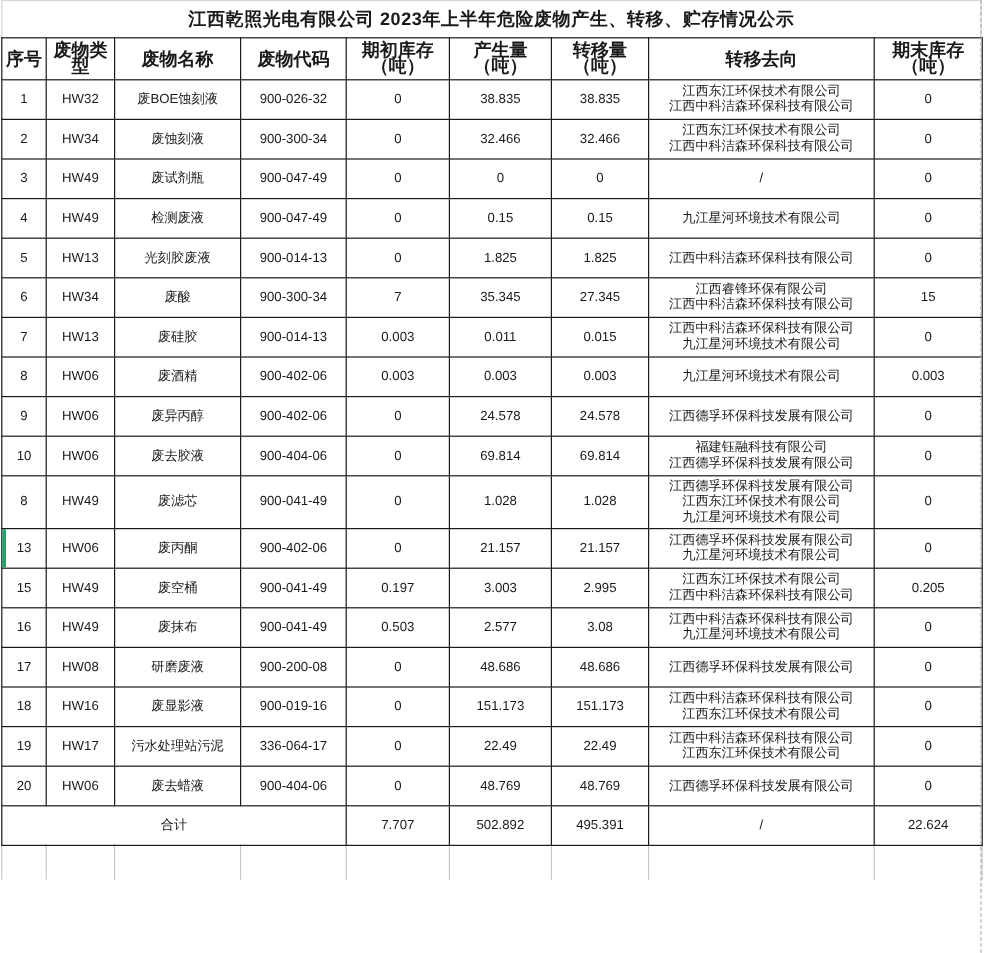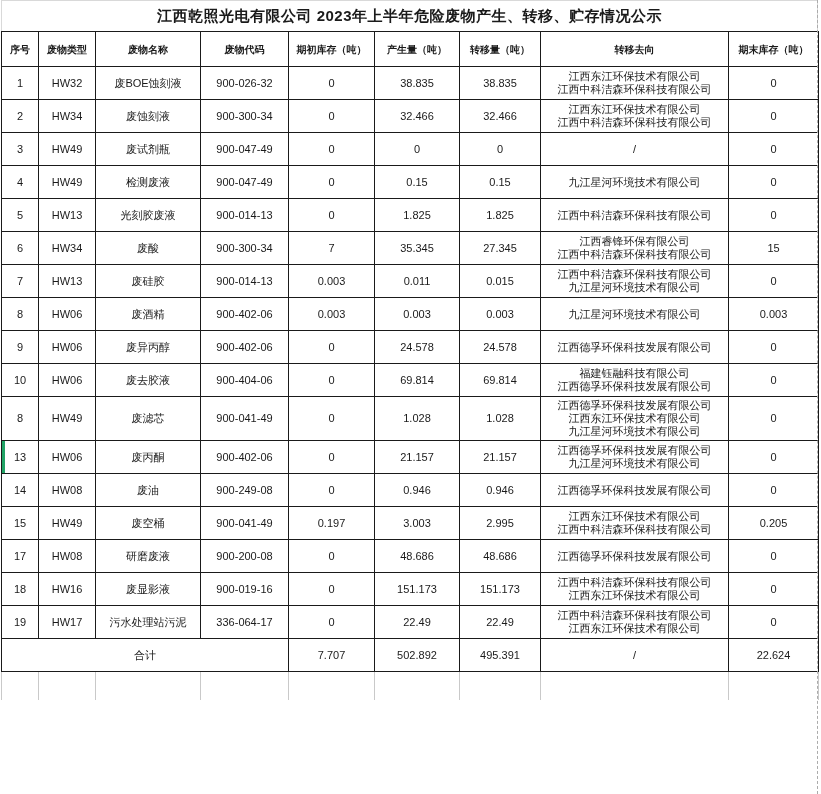--- a/index.html
+++ b/index.html
@@ -17,21 +17,21 @@
   table.waste{
     border-collapse:collapse;table-layout:fixed;width:817px;margin-left:1px;
     font-size:11px;
   }
   table.waste th,table.waste td{
     border:1px solid #1a1a1a;
     text-align:center;vertical-align:middle;
     padding:2px 2px;line-height:13px;
     overflow:hidden;
   }
-  table.waste thead th{height:30px;font-weight:700;font-size:10px;}
+  table.waste thead th{height:30px;font-weight:700;font-size:15px;}
   table.waste tbody td{height:28px;font-weight:400;}
   tr.total-row td{height:30px;}
   td .dest-line{line-height:13px;}
   tr.selected td.c-no{position:relative;}
   tr.selected td.c-no::before{
     content:"";position:absolute;left:-1px;top:-1px;bottom:-1px;width:4px;
     background:var(--sel-green,#21a366);
   }
   tr.ghost-row td{
     height:3px;padding:0;border:none;
@@ -233,47 +233,48 @@
           <td class="c-initial">0</td>
           <td class="c-produced">21.157</td>
           <td class="c-transferred">21.157</td>
           <td class="c-destination">
             <div class="dest-line">江西德孚环保科技发展有限公司</div>
             <div class="dest-line">九江星河环境技术有限公司</div>
           </td>
           <td class="c-ending">0</td>
         </tr>
         <tr>
-          <td class="c-no">14</td>
-          <td class="c-type">HW08</td>
-          <td class="c-name">废油</td>
-          <td class="c-code">900-249-08</td>
-          <td class="c-initial">0</td>
-          <td class="c-produced">0.946</td>
-          <td class="c-transferred">0.946</td>
-          <td class="c-destination">
-            <div class="dest-line">江西德孚环保科技发展有限公司</div>
-          </td>
-          <td class="c-ending">0</td>
-        </tr>
-        <tr>
           <td class="c-no">15</td>
           <td class="c-type">HW49</td>
           <td class="c-name">废空桶</td>
           <td class="c-code">900-041-49</td>
           <td class="c-initial">0.197</td>
           <td class="c-produced">3.003</td>
           <td class="c-transferred">2.995</td>
           <td class="c-destination">
             <div class="dest-line">江西东江环保技术有限公司</div>
             <div class="dest-line">江西中科洁森环保科技有限公司</div>
           </td>
           <td class="c-ending">0.205</td>
         </tr>
         <tr>
+          <td class="c-no">16</td>
+          <td class="c-type">HW49</td>
+          <td class="c-name">废抹布</td>
+          <td class="c-code">900-041-49</td>
+          <td class="c-initial">0.503</td>
+          <td class="c-produced">2.577</td>
+          <td class="c-transferred">3.08</td>
+          <td class="c-destination">
+            <div class="dest-line">江西中科洁森环保科技有限公司</div>
+            <div class="dest-line">九江星河环境技术有限公司</div>
+          </td>
+          <td class="c-ending">0</td>
+        </tr>
+        <tr>
           <td class="c-no">17</td>
           <td class="c-type">HW08</td>
           <td class="c-name">研磨废液</td>
           <td class="c-code">900-200-08</td>
           <td class="c-initial">0</td>
           <td class="c-produced">48.686</td>
           <td class="c-transferred">48.686</td>
           <td class="c-destination">
             <div class="dest-line">江西德孚环保科技发展有限公司</div>
           </td>
@@ -297,20 +298,33 @@
           <td class="c-no">19</td>
           <td class="c-type">HW17</td>
           <td class="c-name">污水处理站污泥</td>
           <td class="c-code">336-064-17</td>
           <td class="c-initial">0</td>
           <td class="c-produced">22.49</td>
           <td class="c-transferred">22.49</td>
           <td class="c-destination">
             <div class="dest-line">江西中科洁森环保科技有限公司</div>
             <div class="dest-line">江西东江环保技术有限公司</div>
+          </td>
+          <td class="c-ending">0</td>
+        </tr>
+        <tr>
+          <td class="c-no">20</td>
+          <td class="c-type">HW06</td>
+          <td class="c-name">废去蜡液</td>
+          <td class="c-code">900-404-06</td>
+          <td class="c-initial">0</td>
+          <td class="c-produced">48.769</td>
+          <td class="c-transferred">48.769</td>
+          <td class="c-destination">
+            <div class="dest-line">江西德孚环保科技发展有限公司</div>
           </td>
           <td class="c-ending">0</td>
         </tr>
       </tbody>
     <tbody>
       <tr class="total-row">
         <td colspan="4">合计</td>
         <td>7.707</td>
         <td>502.892</td>
         <td>495.391</td>

